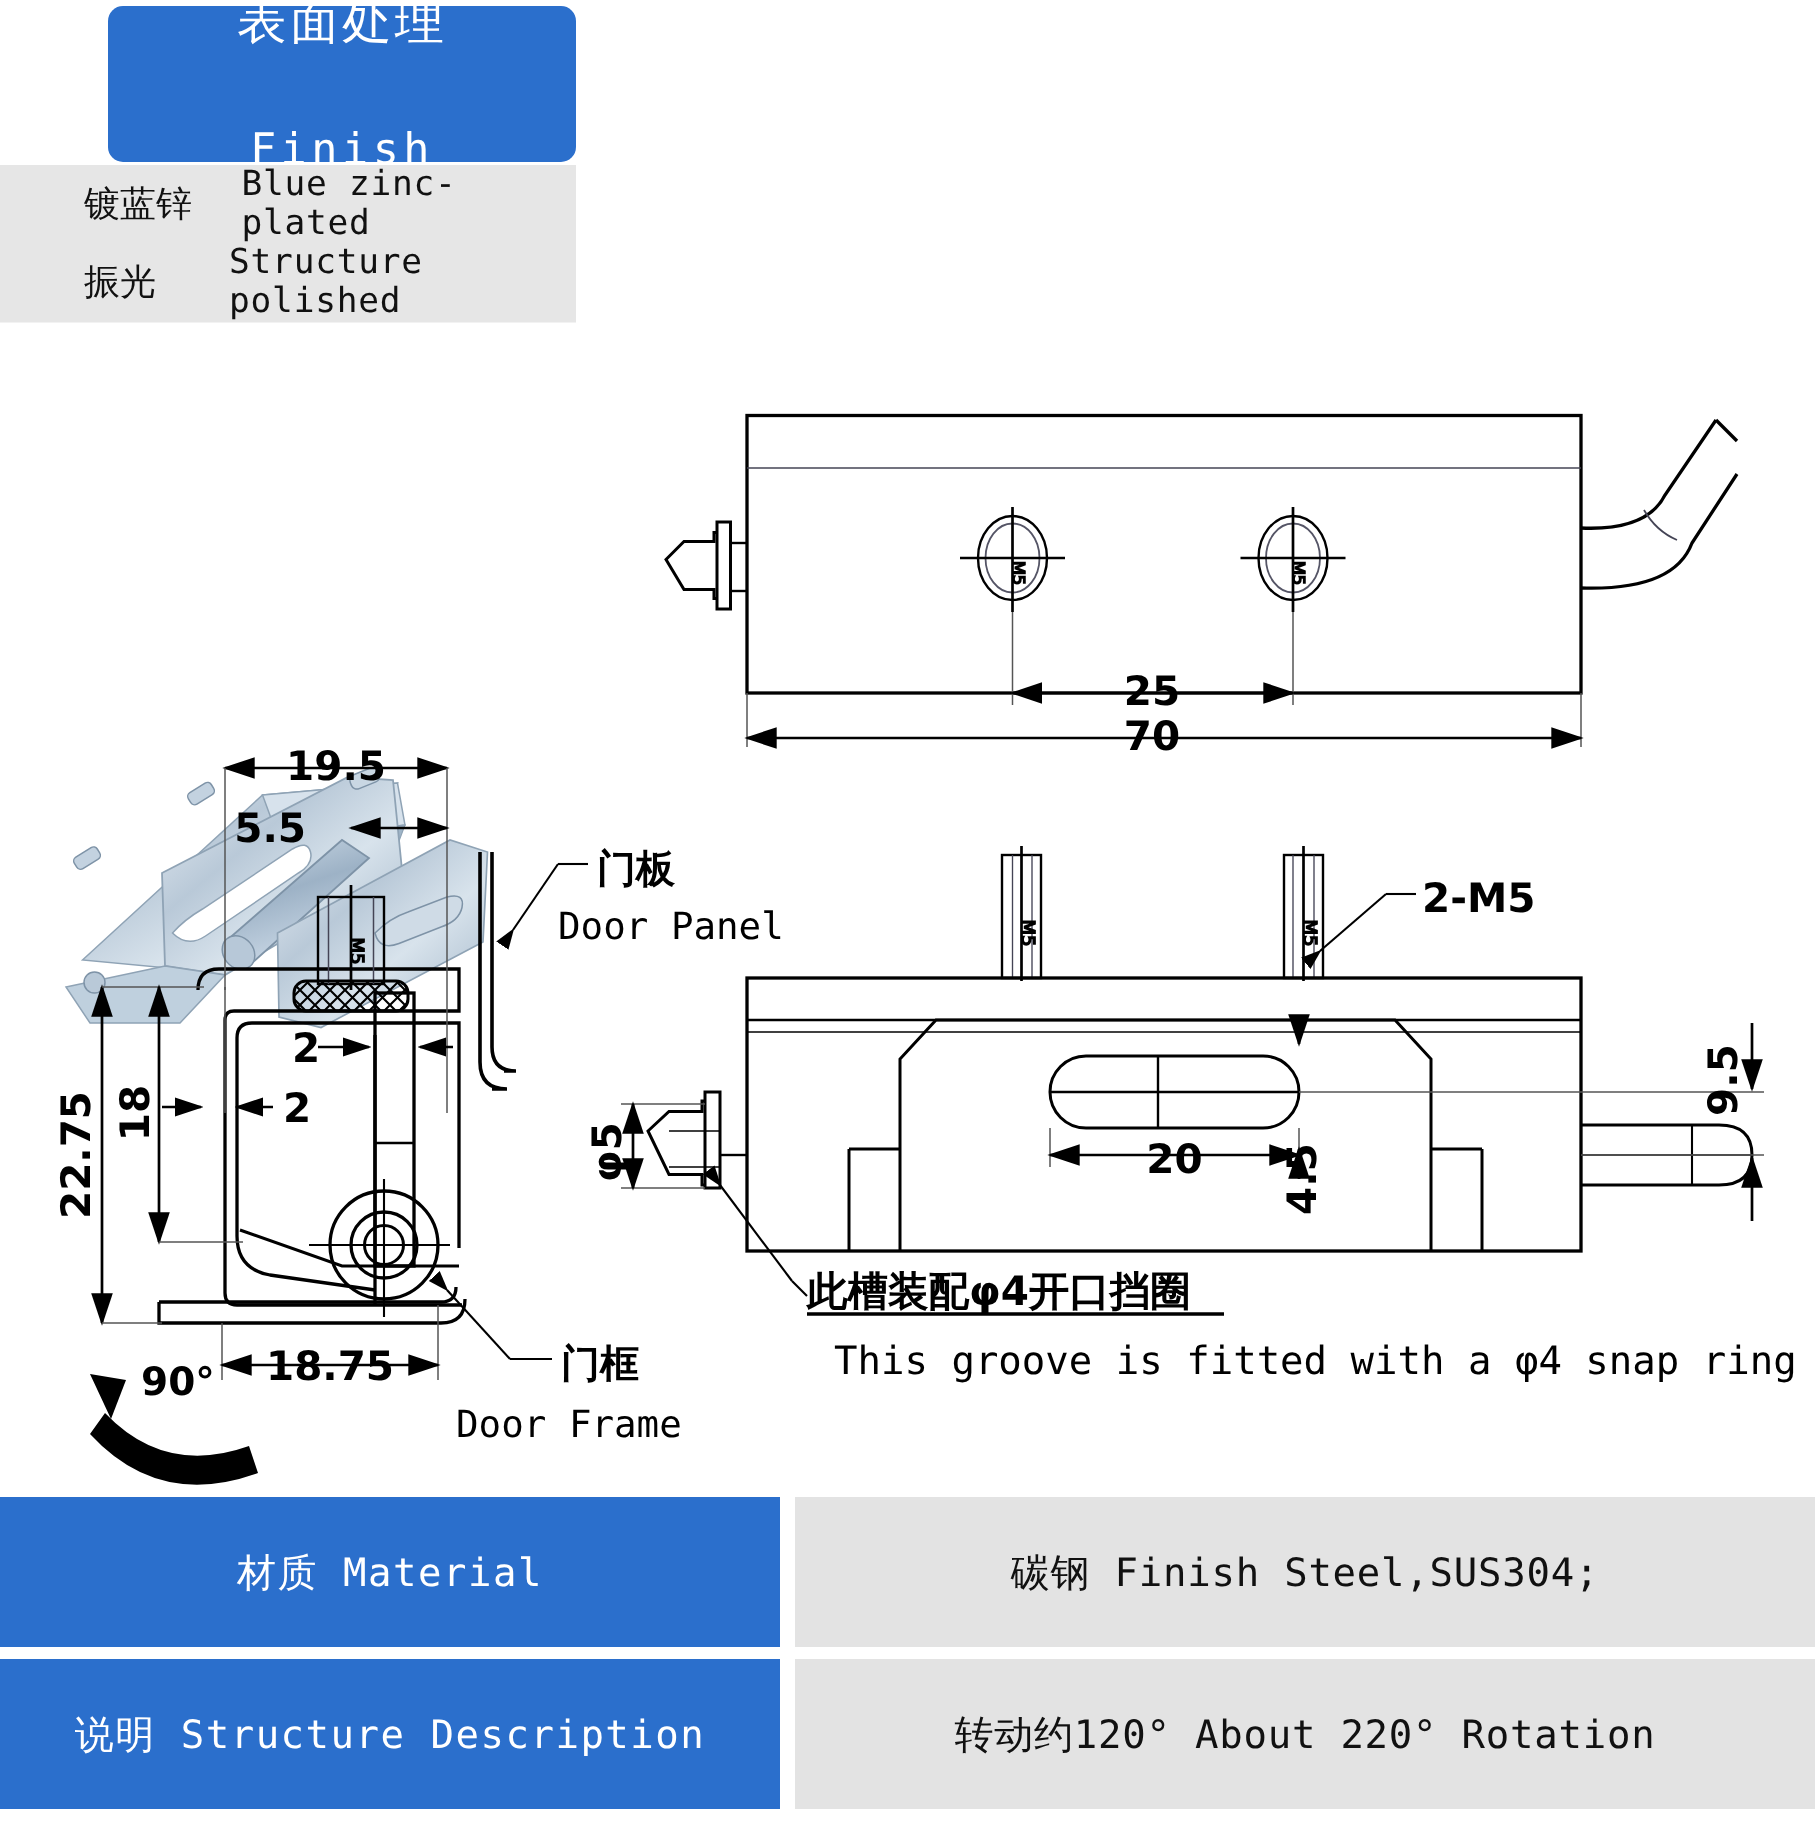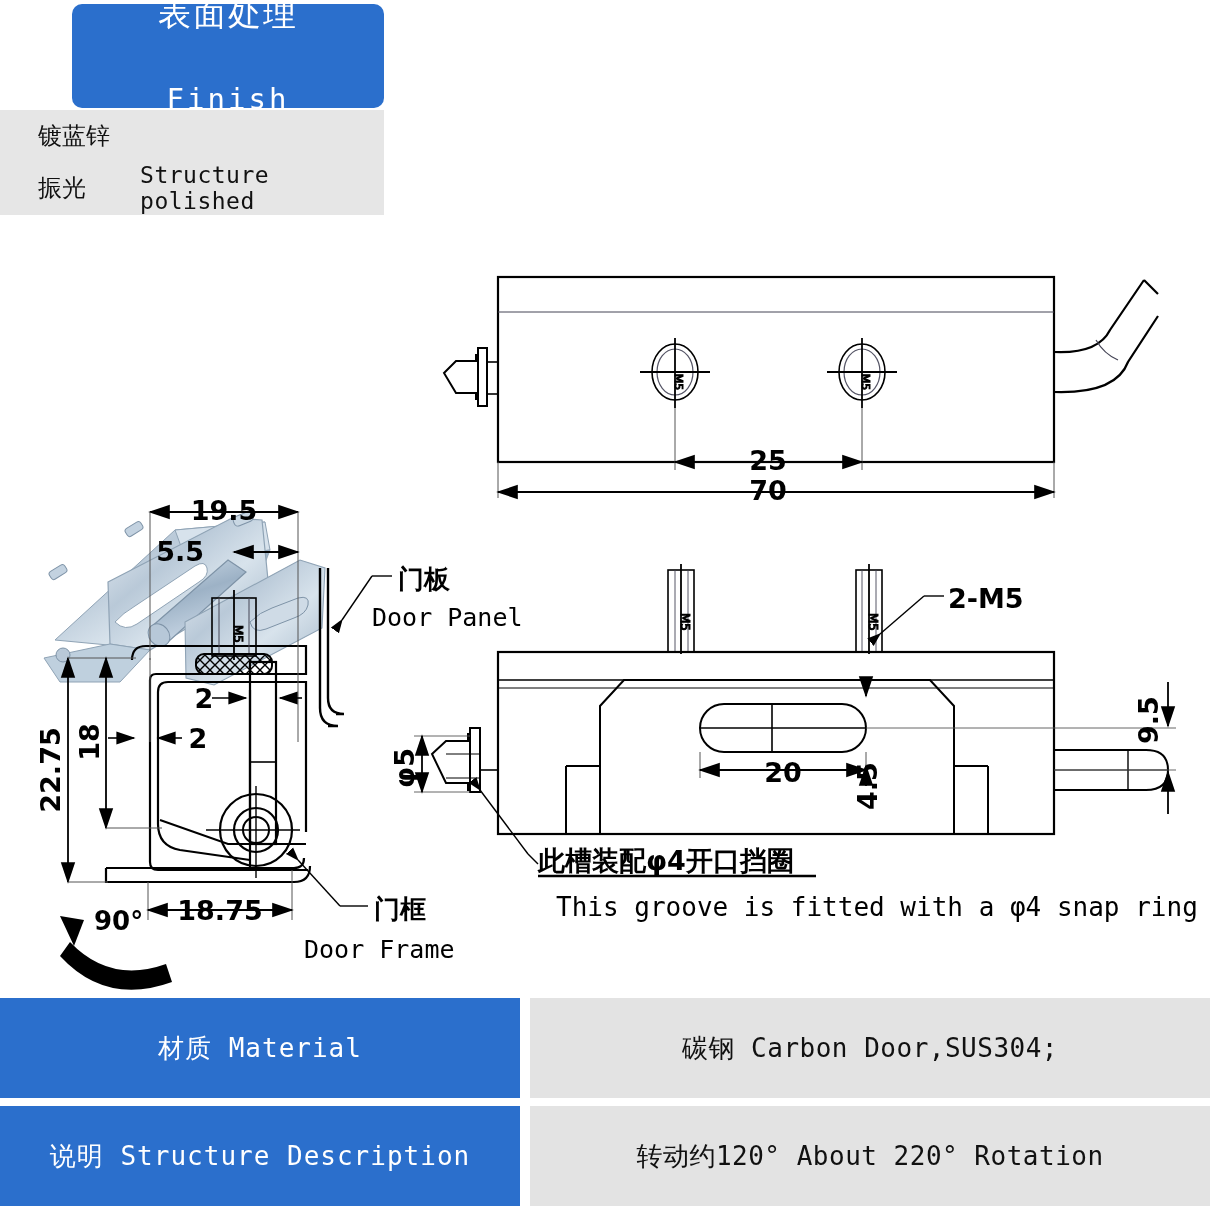--- a/index.html
+++ b/index.html
@@ -19,21 +19,21 @@
     display:flex;flex-direction:column;align-items:center;justify-content:center;
     color:#ffffff;
   }
   #finish-header .cn{font-size:33px;line-height:38px;font-family:"DejaVu Sans",sans-serif;letter-spacing:2px;}
   #finish-header .en{font-size:29px;line-height:36px;font-family:"DejaVu Sans Mono",monospace;letter-spacing:3px;margin-top:48px;}
   #finish-body{
     position:absolute;left:0;top:110px;width:384px;height:105px;
     background:#e6e6e6;
   }
   .finish-row{
-    display:flex;align-items:center;height:52px;padding-left:38px;
+    display:flex;align-items:center;height:52px;padding-left:56px;
   }
   .finish-row .cn{
     width:108px;font-size:24px;color:#111;font-family:"DejaVu Sans",sans-serif;
   }
   .finish-row .en{
     font-size:23px;color:#111;font-family:"DejaVu Sans Mono",monospace;letter-spacing:.5px;
   }
 
   
   #drawing{position:absolute;left:0;top:230px;width:1210px;height:760px;}
@@ -58,20 +58,21 @@
 <body>
 
 <div id="finish-table">
   <div id="finish-header">
     <div class="cn">表面处理</div>
     <div class="en">Finish</div>
   </div>
   <div id="finish-body">
     <div class="finish-row">
       <span class="cn">镀蓝锌</span>
+      <span class="en">Blue zinc-plated</span>
     </div>
     <div class="finish-row">
       <span class="cn">振光</span>
       <span class="en">Structure polished</span>
     </div>
   </div>
 </div>
 
 <div id="drawing">
 <svg width="1210" height="760" viewBox="0 0 1210 760" xmlns="http://www.w3.org/2000/svg">
@@ -324,20 +325,20 @@
   <text x="414" y="538" text-anchor="middle" font-family="DejaVu Sans, sans-serif" font-size="27" font-weight="bold" transform="rotate(-90 414 538)">φ5</text>
   <text x="538" y="640" font-family="DejaVu Sans, sans-serif" font-size="27" font-weight="bold">此槽装配φ4开口挡圈</text>
   <text x="556" y="686" font-family="DejaVu Sans Mono, monospace" font-size="26">This groove is fitted with a  φ4 snap ring</text>
 </svg>
 </div>
 
 <div id="spec-table">
   <div class="spec-row">
     <div class="spec-label">材质 Material</div>
     <div class="spec-gap"></div>
-    <div class="spec-value">碳钢   Carbon Door,SUS304;</div>
+    <div class="spec-value">碳钢   Finish Steel,SUS304;</div>
   </div>
   <div class="spec-row">
     <div class="spec-label">说明 Structure Description</div>
     <div class="spec-gap"></div>
     <div class="spec-value">转动约120°   About 220° Rotation</div>
   </div>
 </div>
 
 </body></html>

